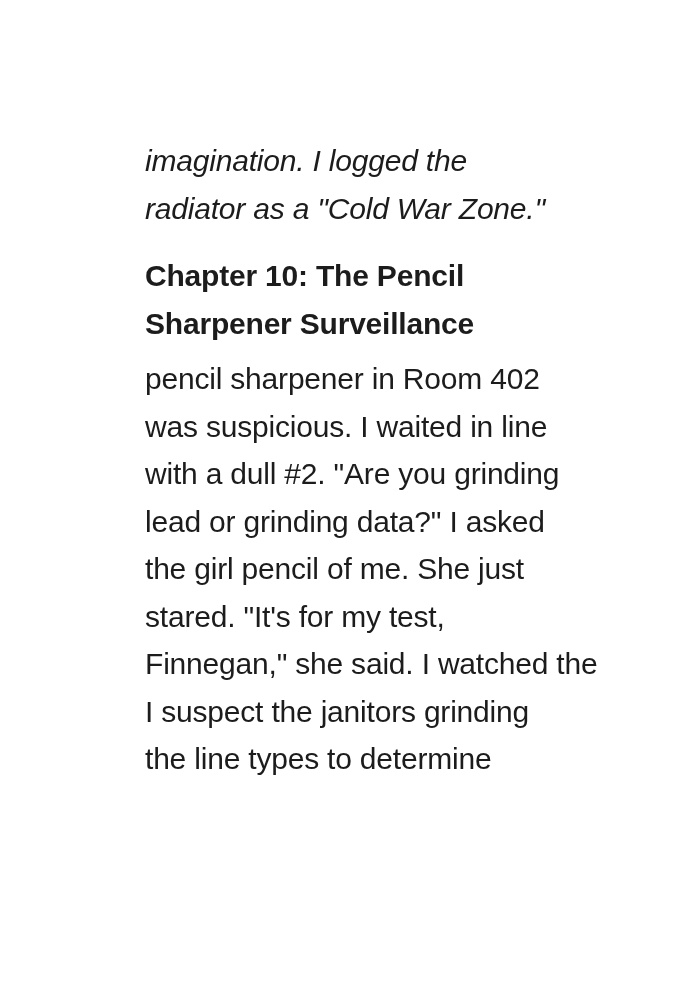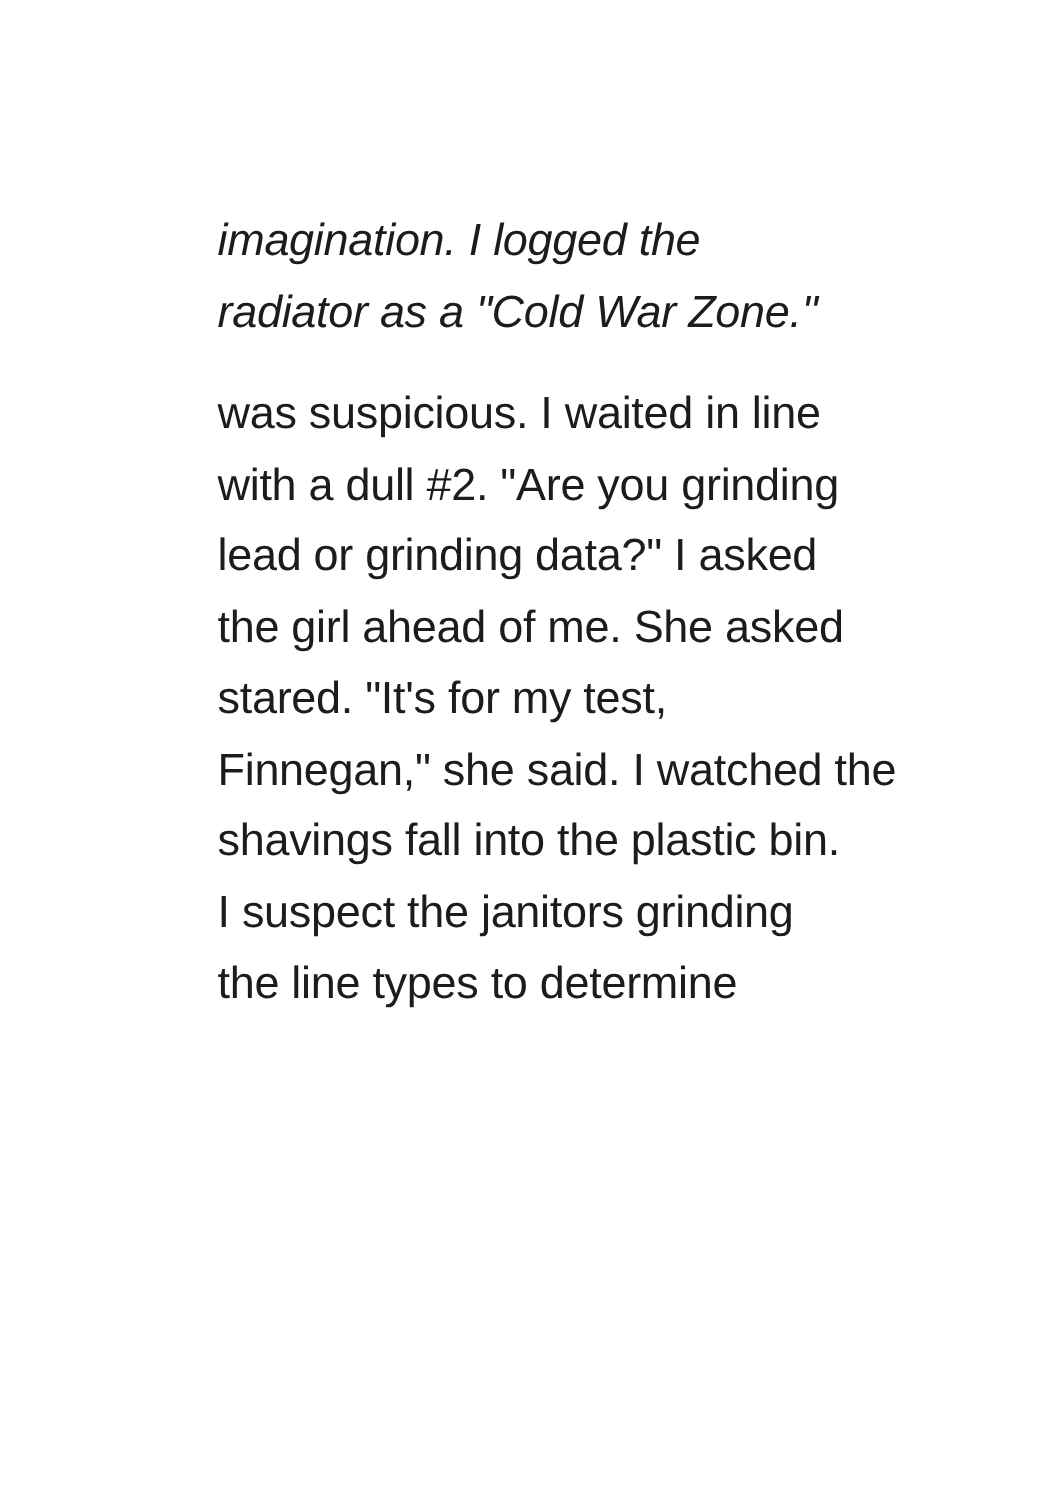--- a/index.html
+++ b/index.html
@@ -42,26 +42,28 @@
 </head>
 <body>
 
 <div class="page">
   <div class="para continuation">
       <div class="line">imagination. I logged the</div>
       <div class="line">radiator as a "Cold War Zone."</div>
     </div>
 
   <h2 class="para chapter-heading" style="margin-bottom:0;">
+      <div class="line">Chapter 10: The Pencil</div>
+      <div class="line">Sharpener Surveillance</div>
     </h2>
 
   <div class="para body-paragraph">
+      <div class="line">pencil sharpener in Room 402</div>
       <div class="line">was suspicious. I waited in line</div>
       <div class="line">with a dull #2. "Are you grinding</div>
       <div class="line">lead or grinding data?" I asked</div>
-      <div class="line">the girl ahead of me. She asked</div>
+      <div class="line">the girl pencil of me. She just</div>
       <div class="line">stared. "It's for my test,</div>
       <div class="line">Finnegan," she said. I watched the</div>
-      <div class="line">shavings fall into the plastic bin.</div>
       <div class="line">I suspect the janitors grinding</div>
       <div class="line">the line types to determine</div>
     </div>
 </div>
 
 </body></html>

